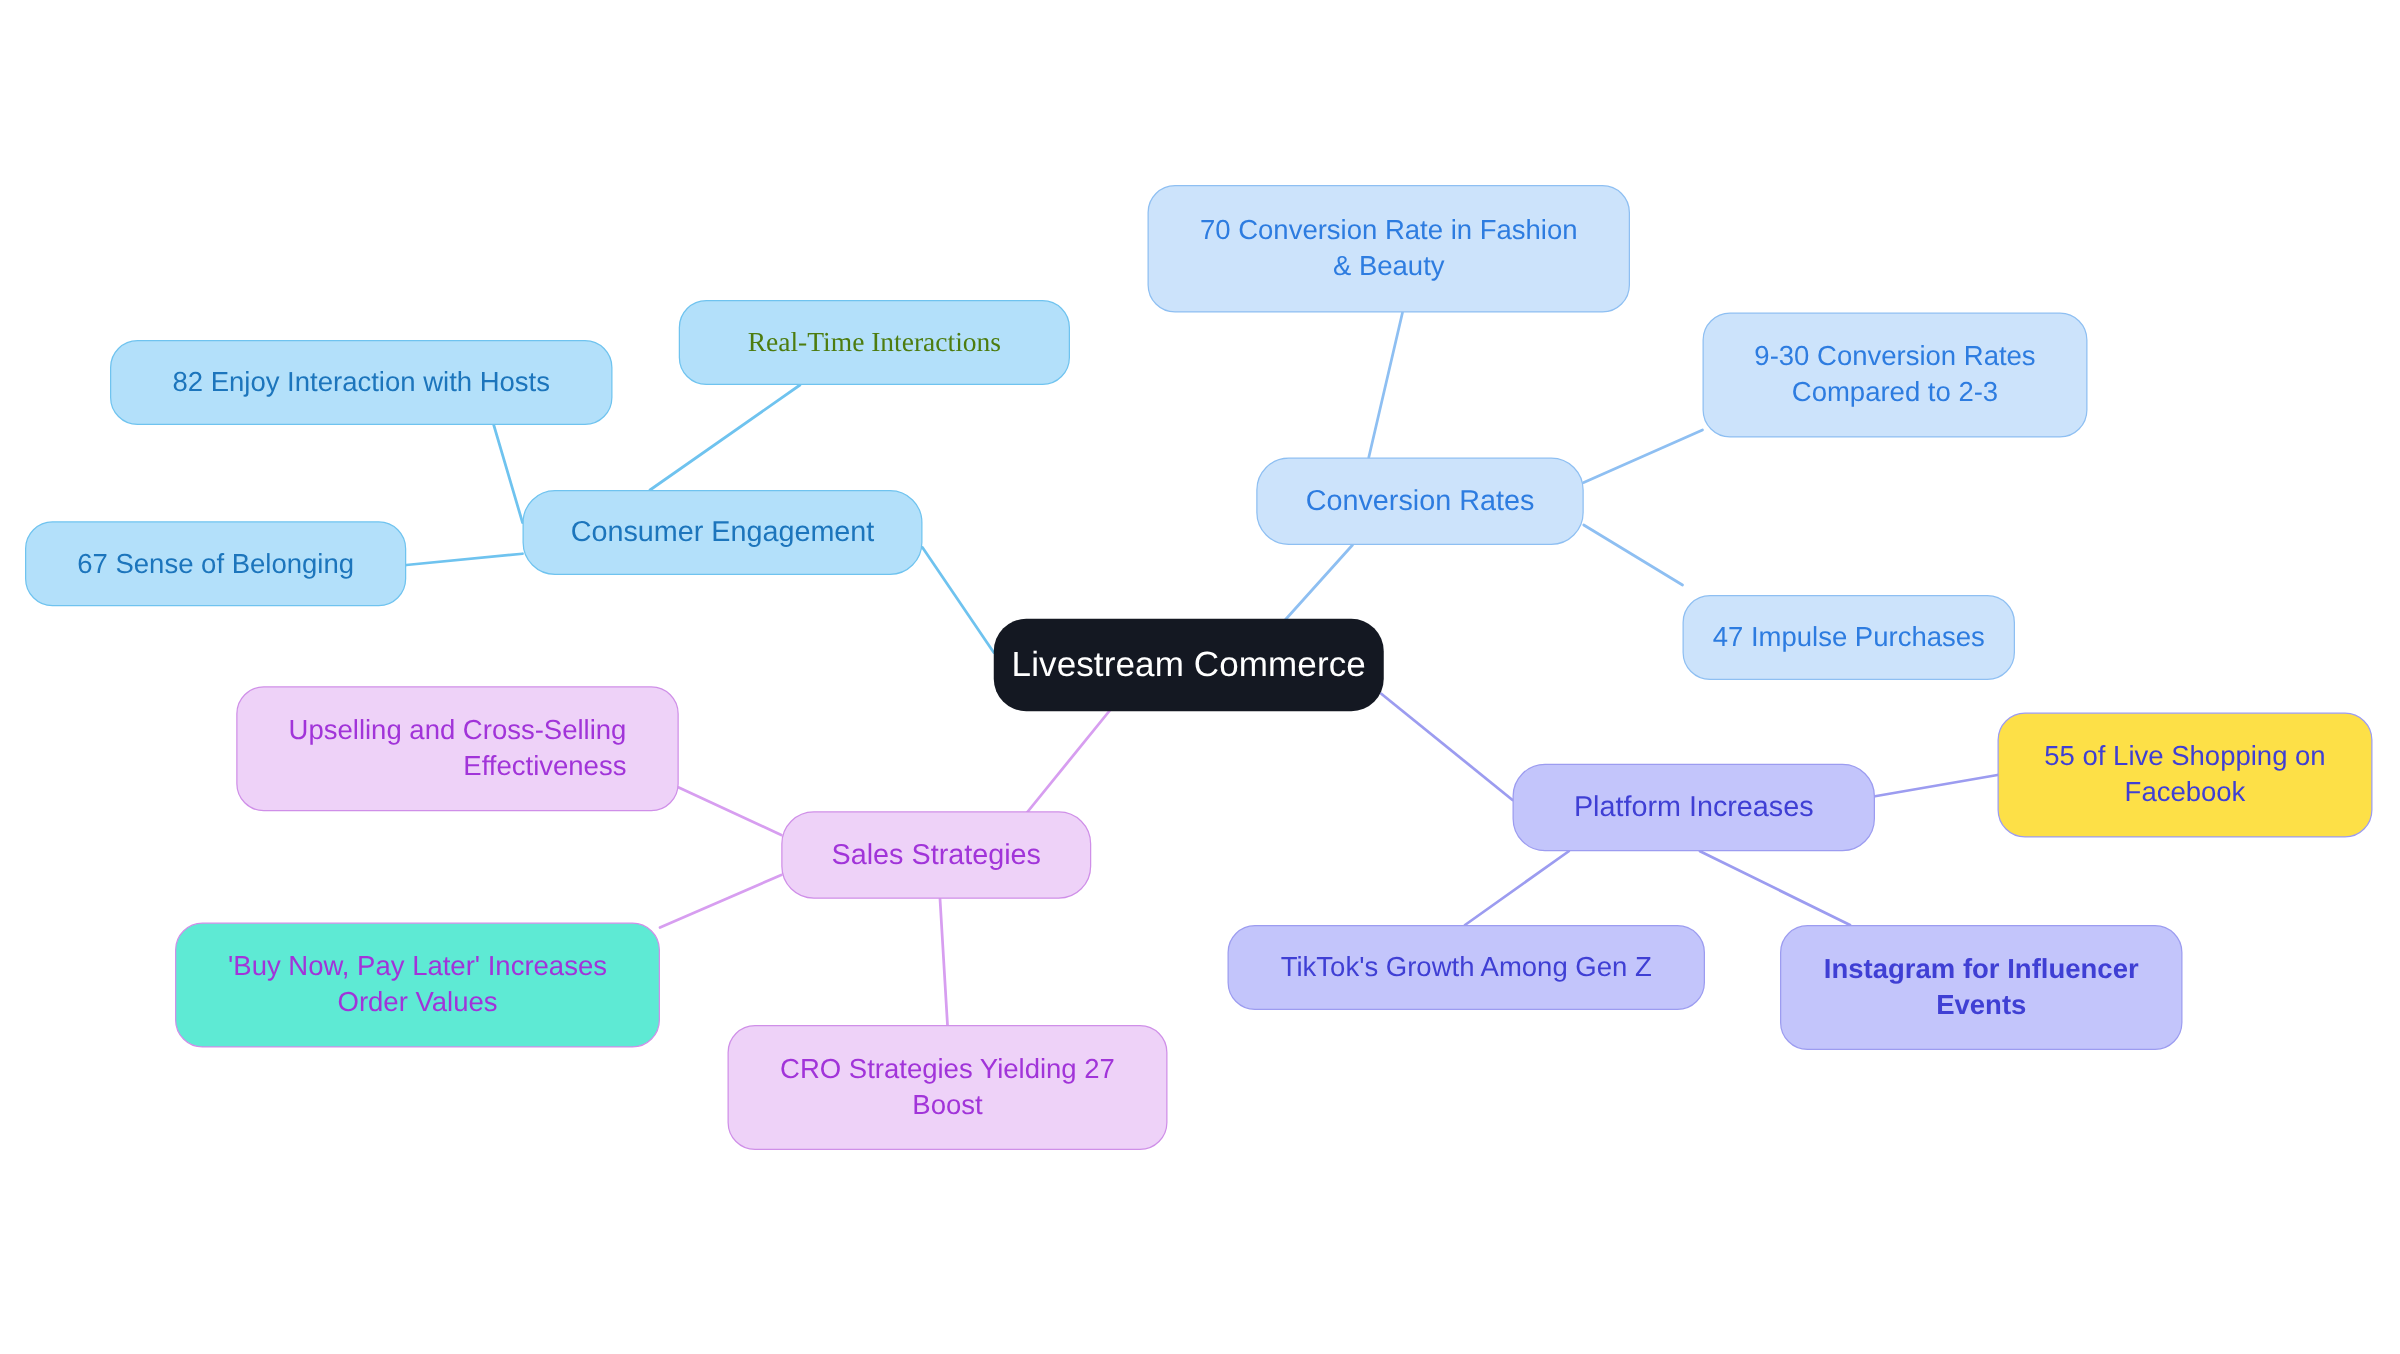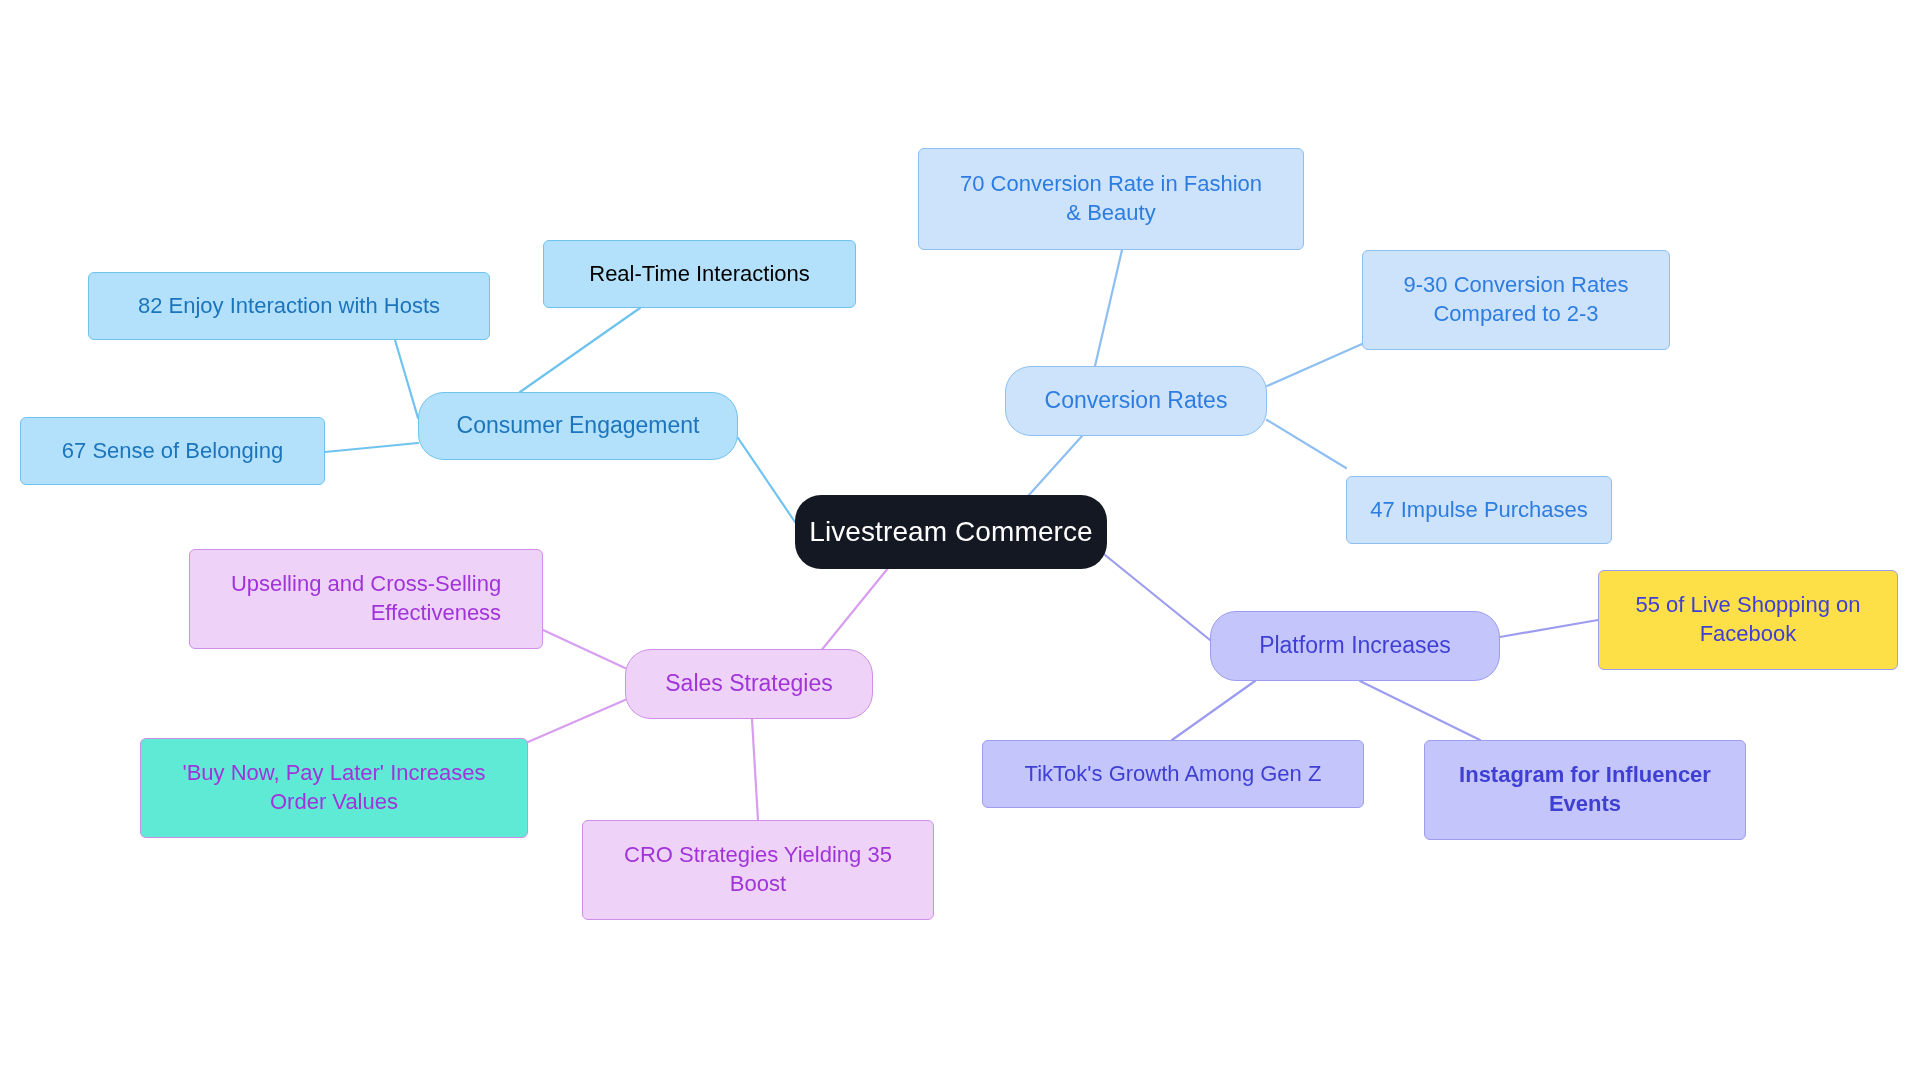--- a/index.html
+++ b/index.html
@@ -27,21 +27,21 @@
     height: 1083px;
     pointer-events: none;
   }
   .node {
     position: absolute;
     box-sizing: border-box;
     display: flex;
     align-items: center;
     justify-content: center;
     text-align: center;
-    border-radius: 6px;
+    border-radius: 22px;
     border-width: 1.5px;
     border-style: solid;
     line-height: 1.30;
     padding: 6px 14px;
     white-space: pre-line;
   }
   .node.root {
     border-radius: 26px;
     border: none;
     font-size: 28px;
@@ -74,34 +74,34 @@
       <line x1="625" y1="700" x2="528" y2="742" stroke="#d79ef0" stroke-width="2.2" stroke-linecap="round"></line>
       <line x1="752" y1="719" x2="758" y2="820" stroke="#d79ef0" stroke-width="2.2" stroke-linecap="round"></line>
       <line x1="1500" y1="637" x2="1598" y2="620" stroke="#9c9cf0" stroke-width="2.2" stroke-linecap="round"></line>
       <line x1="1255" y1="681" x2="1172" y2="740" stroke="#9c9cf0" stroke-width="2.2" stroke-linecap="round"></line>
       <line x1="1360" y1="681" x2="1480" y2="740" stroke="#9c9cf0" stroke-width="2.2" stroke-linecap="round"></line>
     </svg>
   <div id="nodes">
       <div class="node root" style="left: 795px; top: 495px; width: 312px; height: 74px; background: rgb(20, 24, 34); color: rgb(255, 255, 255); border-color: rgb(20, 24, 34);">Livestream Commerce</div>
       <div class="node branch" style="left: 418px; top: 392px; width: 320px; height: 68px; background: rgb(179, 224, 250); color: rgb(28, 117, 188); border-color: rgb(111, 195, 239);">Consumer Engagement</div>
       <div class="node leaf" style="left: 88px; top: 272px; width: 402px; height: 68px; background: rgb(179, 224, 250); color: rgb(28, 117, 188); border-color: rgb(111, 195, 239);">82 Enjoy Interaction with Hosts</div>
-      <div class="node leaf" style="left: 543px; top: 240px; width: 313px; height: 68px; background: rgb(179, 224, 250); color: #000000; border-color: rgb(111, 195, 239);">Real-Time Interactions</div>
+      <div class="node leaf" style="left: 543px; top: 240px; width: 313px; height: 68px; background: rgb(179, 224, 250); color: #4d7c0f; border-color: rgb(111, 195, 239); font-family: Liberation Serif, serif;">Real-Time Interactions</div>
       <div class="node leaf" style="left: 20px; top: 417px; width: 305px; height: 68px; background: rgb(179, 224, 250); color: rgb(28, 117, 188); border-color: rgb(111, 195, 239);">67 Sense of Belonging</div>
       <div class="node branch" style="left: 1005px; top: 366px; width: 262px; height: 70px; background: rgb(204, 227, 251); color: rgb(45, 124, 224); border-color: rgb(142, 191, 242);">Conversion Rates</div>
       <div class="node leaf" style="left: 918px; top: 148px; width: 386px; height: 102px; background: rgb(204, 227, 251); color: rgb(45, 124, 224); border-color: rgb(142, 191, 242);">70 Conversion Rate in Fashion
 &amp; Beauty</div>
       <div class="node leaf" style="left: 1362px; top: 250px; width: 308px; height: 100px; background: rgb(204, 227, 251); color: rgb(45, 124, 224); border-color: rgb(142, 191, 242);">9-30 Conversion Rates
 Compared to 2-3</div>
       <div class="node leaf" style="left: 1346px; top: 436px; width: 266px; height: 68px; background: rgb(204, 227, 251); color: rgb(45, 124, 224); border-color: rgb(142, 191, 242); margin-top: 40px;">47 Impulse Purchases</div>
       <div class="node branch" style="left: 625px; top: 649px; width: 248px; height: 70px; background: rgb(238, 210, 248); color: rgb(161, 52, 217); border-color: rgb(207, 143, 232);">Sales Strategies</div>
       <div class="node leaf" style="left: 189px; top: 549px; width: 354px; height: 100px; background: rgb(238, 210, 248); color: rgb(161, 52, 217); border-color: rgb(207, 143, 232); text-align: right;">Upselling and Cross-Selling
 Effectiveness</div>
       <div class="node leaf" style="left: 140px; top: 738px; width: 388px; height: 100px; background: #5eead4; color: rgb(161, 52, 217); border-color: rgb(207, 143, 232);">'Buy Now, Pay Later' Increases
 Order Values</div>
-      <div class="node leaf" style="left: 582px; top: 820px; width: 352px; height: 100px; background: rgb(238, 210, 248); color: rgb(161, 52, 217); border-color: rgb(207, 143, 232);">CRO Strategies Yielding 35
+      <div class="node leaf" style="left: 582px; top: 820px; width: 352px; height: 100px; background: rgb(238, 210, 248); color: rgb(161, 52, 217); border-color: rgb(207, 143, 232);">CRO Strategies Yielding 27
 Boost</div>
       <div class="node branch" style="left: 1210px; top: 611px; width: 290px; height: 70px; background: rgb(195, 197, 251); color: rgb(63, 63, 212); border-color: rgb(156, 156, 240);">Platform Increases</div>
       <div class="node leaf" style="left: 1598px; top: 570px; width: 300px; height: 100px; background: #fde047; color: rgb(63, 63, 212); border-color: rgb(156, 156, 240);">55 of Live Shopping on
 Facebook</div>
       <div class="node leaf" style="left: 982px; top: 740px; width: 382px; height: 68px; background: rgb(195, 197, 251); color: rgb(63, 63, 212); border-color: rgb(156, 156, 240);">TikTok's Growth Among Gen Z</div>
       <div class="node leaf" style="left: 1424px; top: 740px; width: 322px; height: 100px; background: rgb(195, 197, 251); color: rgb(63, 63, 212); border-color: rgb(156, 156, 240); font-weight: bold;">Instagram for Influencer
 Events</div>
     </div>
 </div>
 

